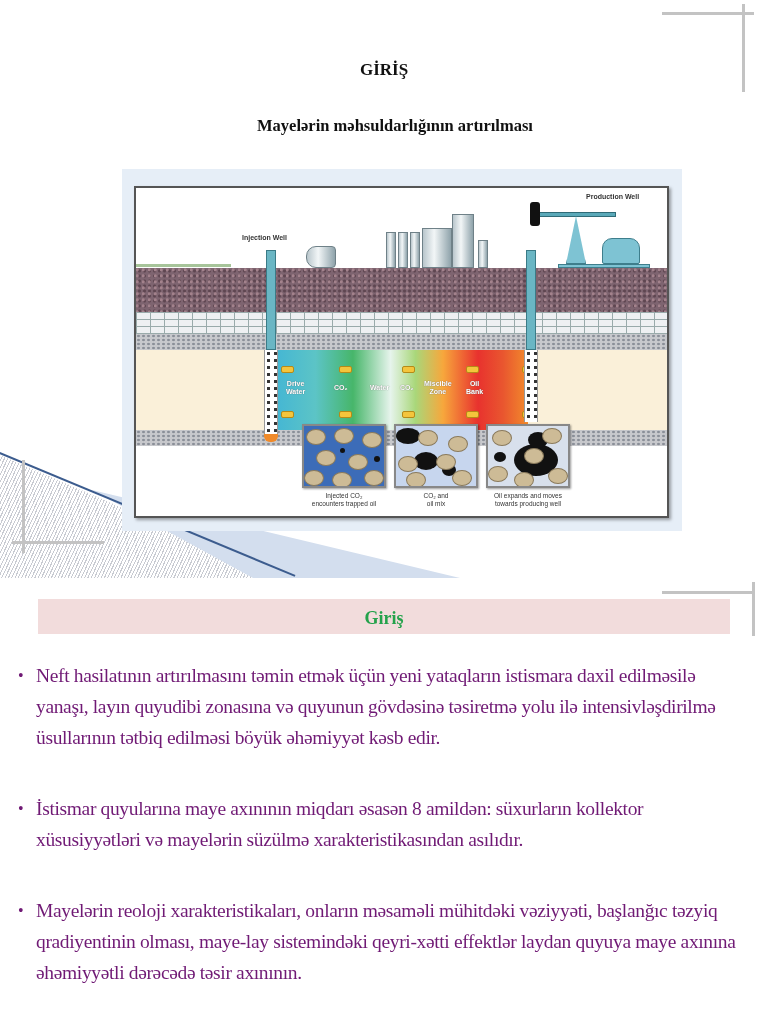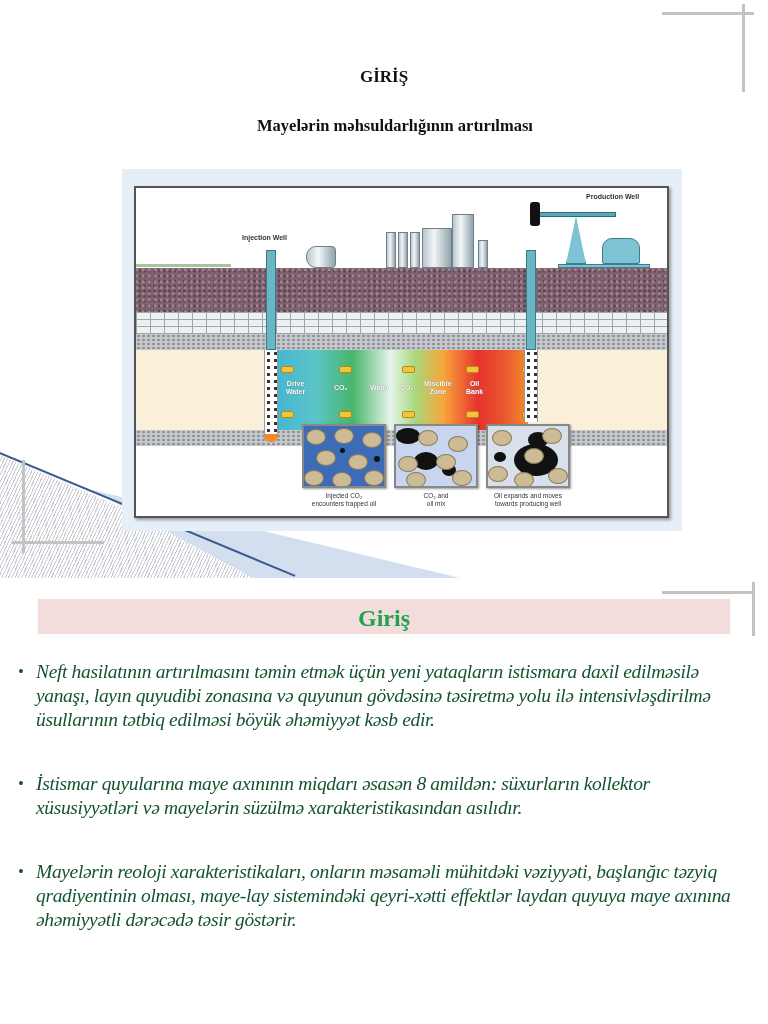--- a/index.html
+++ b/index.html
@@ -4,21 +4,21 @@
 <style>
   * { box-sizing: border-box; margin: 0; padding: 0; }
   html, body { width: 768px; height: 1024px; background: #ffffff; overflow: hidden; }
   body { position: relative; font-family: "Liberation Serif", "DejaVu Serif", serif; color: #111; }
 
   
   .slide1 { position: absolute; left: 0; top: 0; width: 768px; height: 578px; background: #fff; overflow: hidden; }
   .corner-tr-h { position: absolute; left: 662px; top: 12px; width: 92px; height: 3px; background: #c3c3c3; }
   .corner-tr-v { position: absolute; left: 742px; top: 4px; width: 3px; height: 88px; background: #c3c3c3; }
 
-  .title-main { position: absolute; left: 0; width: 768px; top: 67px; text-align: center; font-weight: bold; font-size: 17px; }
+  .title-main { position: absolute; left: 0; width: 768px; top: 60px; text-align: center; font-weight: bold; font-size: 17px; }
   .subtitle { position: absolute; left: 200px; width: 390px; top: 115px; text-align: center; font-weight: bold; font-size: 16.5px; line-height: 21px; }
 
   .diagram-frame { position: absolute; left: 122px; top: 169px; width: 560px; height: 362px; background: #e6eef7; }
   .diagram { position: absolute; left: 134px; top: 186px; width: 535px; height: 332px; background: #fff; border: 2px solid #555; box-shadow: 2px 2px 3px rgba(0,0,0,0.35); overflow: hidden; }
 
   .lbl-small { position: absolute; font-family: "Liberation Sans", sans-serif; font-weight: bold; font-size: 7px; color: #333; white-space: nowrap; }
 
   .ground-surface { position: absolute; left: 0; top: 80px; width: 100%; height: 44px;
     background:
       radial-gradient(circle at 20% 30%, #a3828c 1px, transparent 2px) 0 0/6px 6px,
@@ -65,24 +65,24 @@
     clip-path: polygon(20% 0, 100% 100%, 55% 100%);
     background: #d3deee; }
   .corner-bl-v { position: absolute; left: 22px; top: 460px; width: 3px; height: 93px; background: #c3c3c3; }
   .corner-bl-h { position: absolute; left: 12px; top: 541px; width: 92px; height: 3px; background: #c3c3c3; }
 
   
   .slide2 { position: absolute; left: 0; top: 578px; width: 768px; height: 446px; background: #fff; }
   .corner2-h { position: absolute; left: 662px; top: 13px; width: 92px; height: 3px; background: #c3c3c3; }
   .corner2-v { position: absolute; left: 752px; top: 4px; width: 3px; height: 54px; background: #c3c3c3; }
   .banner { position: absolute; left: 38px; top: 21px; width: 692px; height: 35px; background: #f2dcdc; text-align: center; }
-  .banner-title { font-weight: bold; font-size: 24px; color: #24a24b; line-height: 38px; }
+  .banner-title { font-weight: bold; font-size: 18px; color: #24a24b; line-height: 38px; }
 
   .bullets { position: absolute; left: 18px; top: 82px; width: 720px; list-style: none; }
-  .bullet { position: relative; padding-left: 18px; font-size: 19.5px; line-height: 24px; color: #14532d; letter-spacing: -0.35px; font-style: italic; }
+  .bullet { position: relative; padding-left: 18px; font-size: 19.5px; line-height: 31px; color: #701a75; letter-spacing: -0.35px; }
   .bullet::before { content: "•"; position: absolute; left: 0; top: 0; font-size: 16px; }
   .bullet + .bullet { margin-top: 40px; }
 </style>
 </head>
 <body>
 
 <div class="slide1">
   <div class="corner-tr-h"></div>
   <div class="corner-tr-v"></div>
 
@@ -212,15 +212,15 @@
   <div class="corner2-h"></div>
   <div class="corner2-v"></div>
 
   <div class="banner">
     <span class="banner-title">Giriş</span>
   </div>
 
   <ul class="bullets">
     <li class="bullet">Neft hasilatının artırılmasını təmin etmək üçün yeni yataqların istismara daxil edilməsilə yanaşı, layın quyudibi zonasına və quyunun gövdəsinə təsiretmə yolu ilə intensivləşdirilmə üsullarının tətbiq edilməsi böyük əhəmiyyət kəsb edir.</li>
     <li class="bullet">İstismar quyularına maye axınının miqdarı əsasən 8 amildən: süxurların kollektor xüsusiyyətləri və mayelərin süzülmə xarakteristikasından asılıdır.</li>
-    <li class="bullet">Mayelərin reoloji xarakteristikaları, onların məsaməli mühitdəki vəziyyəti, başlanğıc təzyiq qradiyentinin olması, maye-lay sistemindəki qeyri-xətti effektlər laydan quyuya maye axınına əhəmiyyətli dərəcədə təsir göstərir.</li>
+    <li class="bullet">Mayelərin reoloji xarakteristikaları, onların məsaməli mühitdəki vəziyyəti, başlanğıc təzyiq qradiyentinin olması, maye-lay sistemindəki qeyri-xətti effektlər laydan quyuya maye axınına əhəmiyyətli dərəcədə təsir axınının.</li>
   </ul>
 </div>
 
 </body></html>

